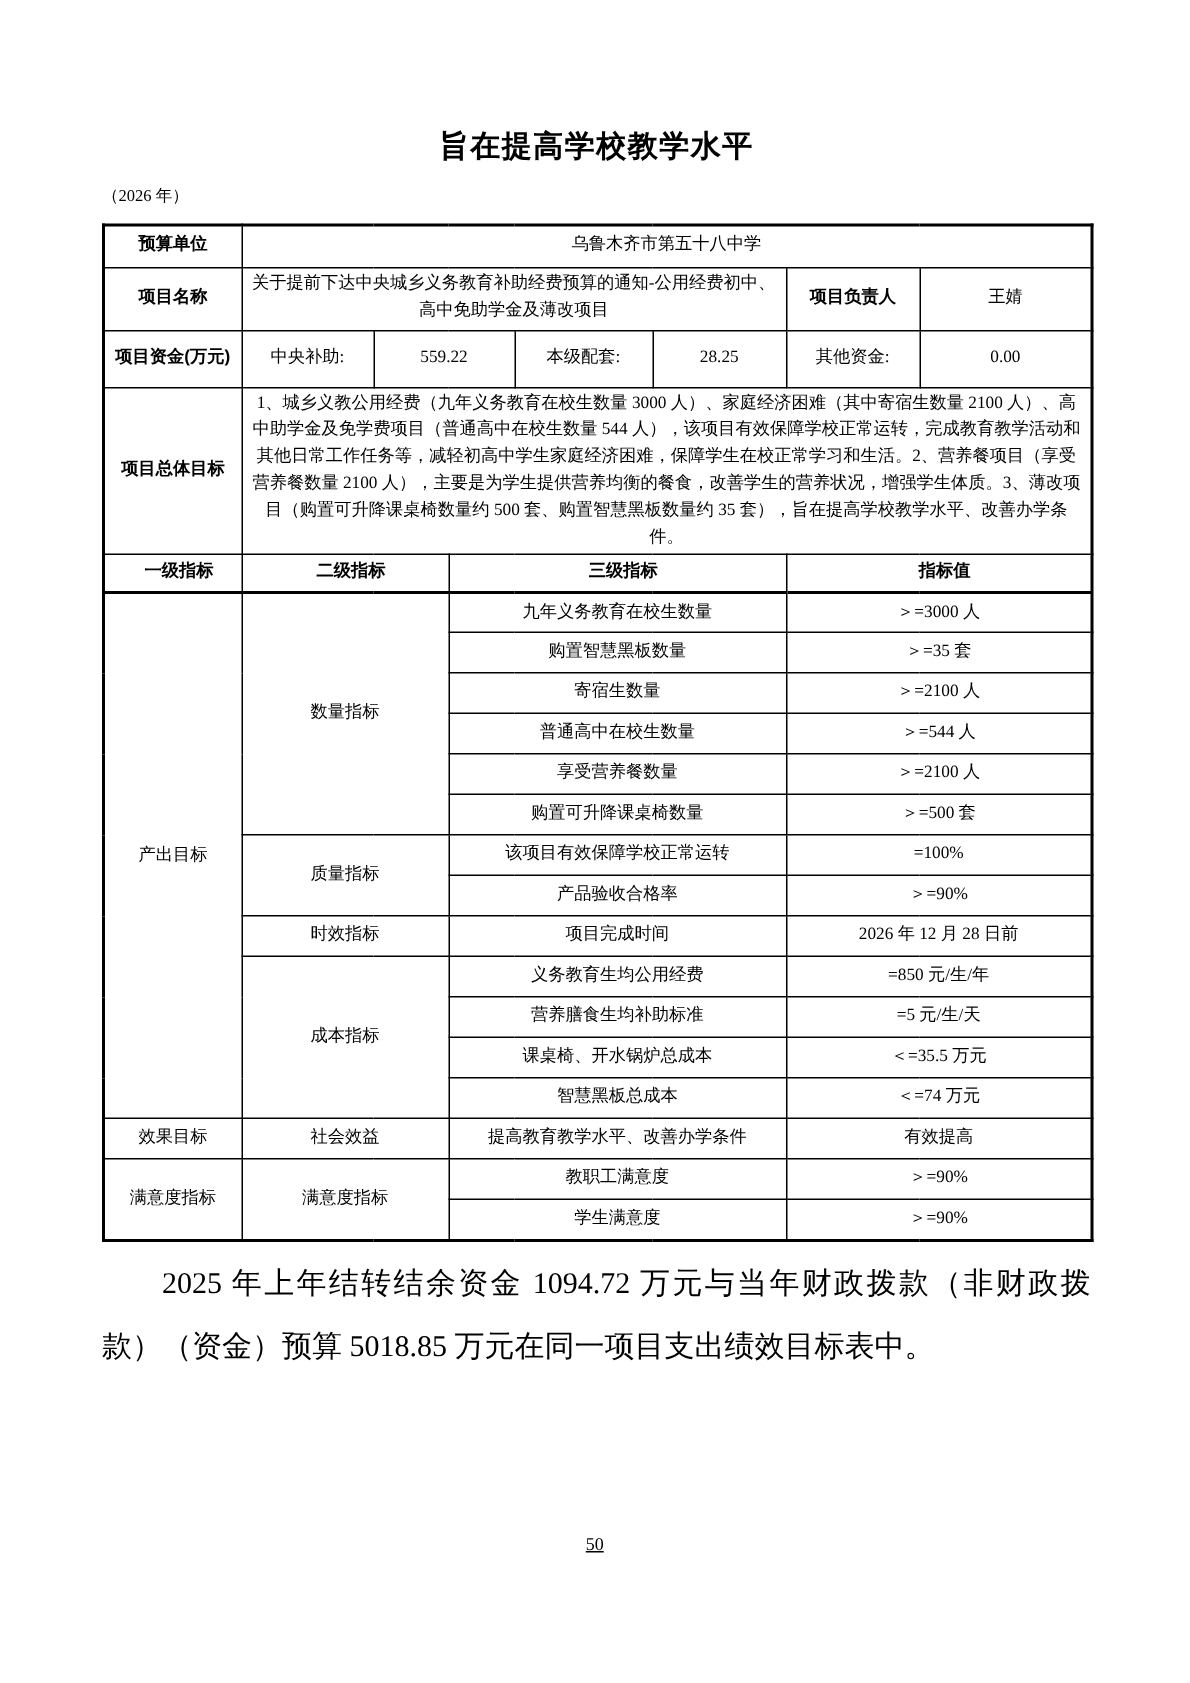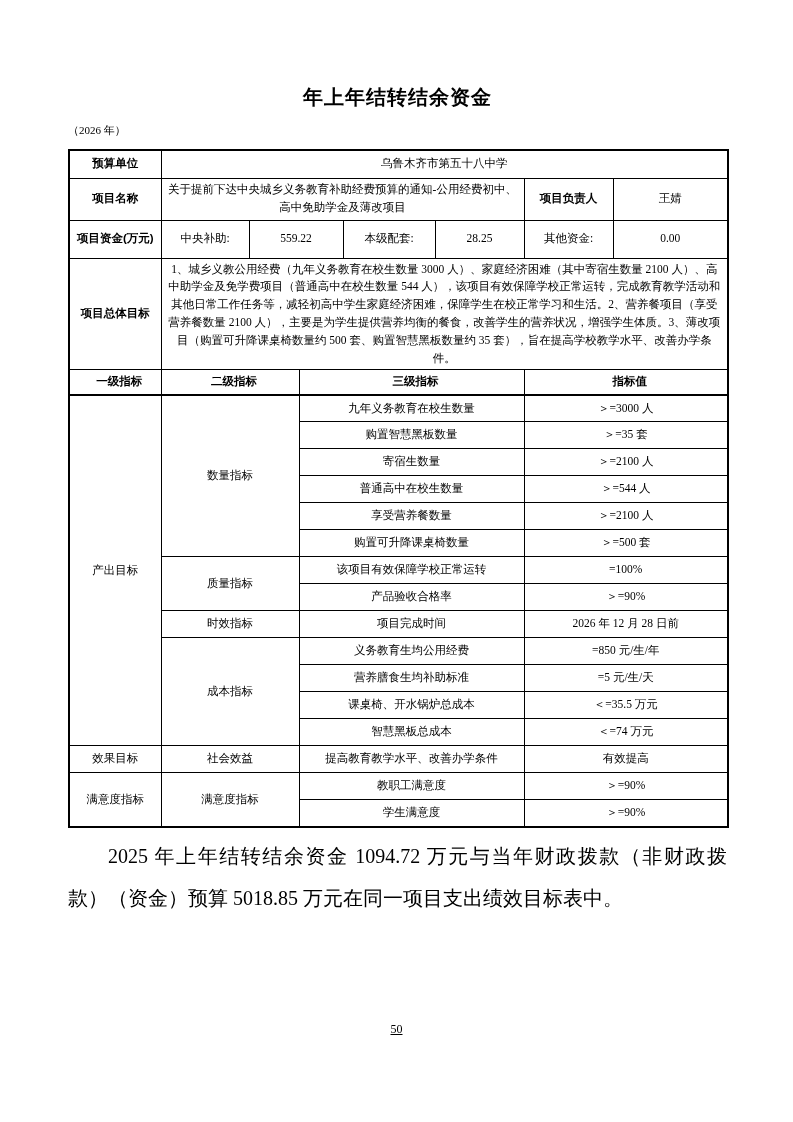--- a/index.html
+++ b/index.html
@@ -81,21 +81,21 @@
     font-size:12px;
     text-decoration:underline;
   }
 </style>
 </head>
 <body>
 
 <div class="page">
   <div class="content">
 
-    <div class="doc-title">年上年结转结余资金</div>
+    <div class="doc-title">旨在提高学校教学水平</div>
     <div class="doc-subtitle">（2026 年）</div>
 
     <table class="perf">
       <colgroup>
         <col style="width:92px">
           <col style="width:88px">
           <col style="width:50px">
           <col style="width:44px">
         <col style="width:92px">
           <col style="width:89px">

